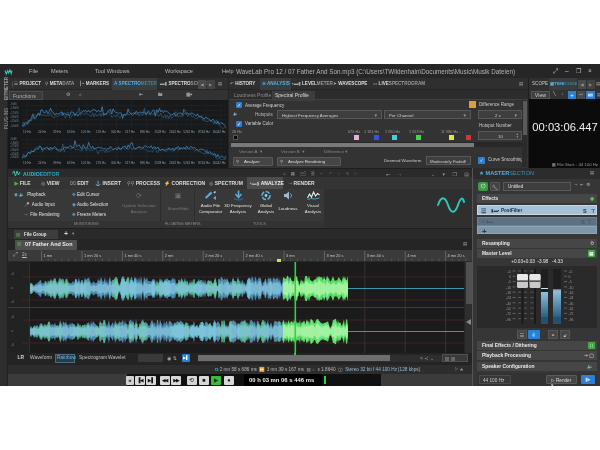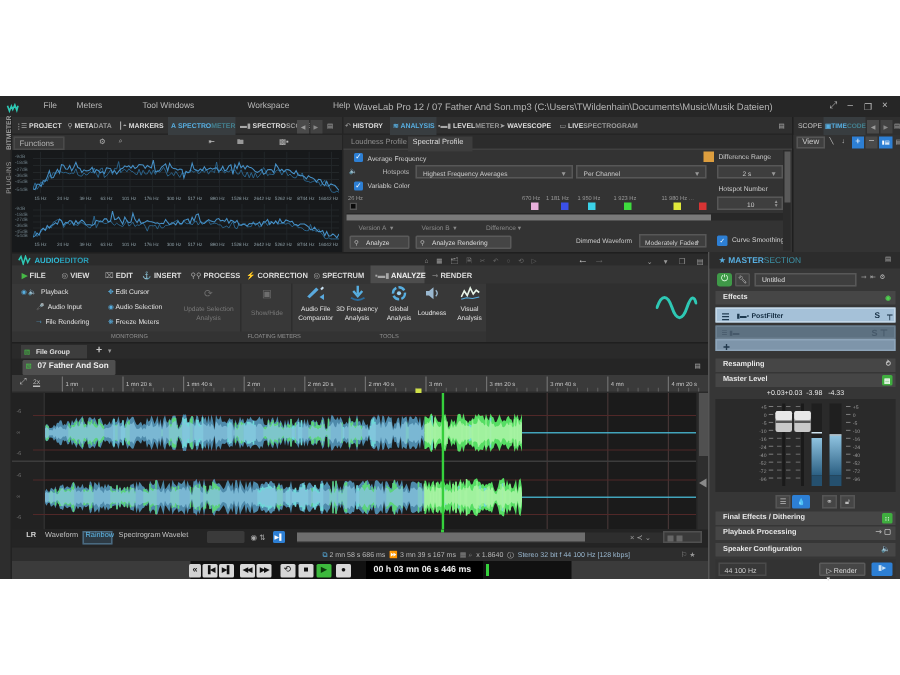--- a/index.html
+++ b/index.html
@@ -215,20 +215,24 @@
 
 <div class="abs" style="left:528px;top:90px;width:72px;height:78px;background:#333;border-left:1px solid #1f1f1f">
  <div class="abs" style="left:0;top:0;width:72px;height:9px;background:#323232">
   <div class="abs" style="left:2px;top:0.5px;width:19px;height:8px;background:#3f3f3f;border:1px solid #555;font-size:5.3px;color:#ccc;text-align:center;line-height:6.5px">View</div>
   <div class="abs" style="left:24px;top:1px;font-size:4.4px;color:#ccc">╲</div>
   <div class="abs" style="left:32px;top:1px;font-size:4.4px;color:#ccc">↓</div>
   <div class="abs" style="left:39px;top:0.5px;width:8px;height:8px;background:#2d7fd4;color:#fff;font-size:6px;text-align:center;line-height:8px">+</div>
   <div class="abs" style="left:48px;top:0.5px;width:8px;height:8px;background:#4a4a4a;color:#ddd;font-size:6px;text-align:center;line-height:7px">–</div>
   <div class="abs" style="left:57px;top:0.5px;width:9px;height:8px;background:#2d7fd4;color:#fff;font-size:3.5px;text-align:center;line-height:8px">▮▤</div>
   <div class="abs" style="left:68px;top:1.5px;font-size:4.5px;color:#aaa">▤</div>
+ </div>
+ <div class="abs" style="left:0;top:9px;width:72px;height:69px;background:#0b0b0b">
+  <div class="abs" style="left:0;top:21.5px;width:72px;text-align:center;font-size:11.2px;color:#f2f2f2">00:03:06.447</div>
+  <div class="abs" style="left:0;top:63px;width:69px;text-align:right;font-size:4.3px;color:#9a9a9a">▩ File Start：44 100 Hz</div>
  </div>
 </div>
 
 <div class="abs" style="left:8px;top:168px;width:464px;height:9px;background:#2b2b2b;border-top:1px solid #1f1f1f">
  <svg class="abs" style="left:4px;top:1px" width="9" height="7" viewBox="0 0 9 7">
       <path d="M0.5 3.5 L2 1 L3.5 6 L5 1 L6.5 5 L8 2" stroke="#2ec8b4" stroke-width="1" fill="none"></path>
     </svg>
  <div class="abs" style="left:15px;top:1.5px;font-size:5.2px;font-weight:bold;color:#2fb9d4">AUDIO<span style="color:#2a9fb8">EDITOR</span></div>
  <div class="abs" style="left:275px;top:1px;font-size:4.4px;color:#9a9a9a;letter-spacing:2px">⌂&nbsp;▦&nbsp;🗂︎&nbsp;🗎︎&nbsp;<span style="color:#666">✂︎&nbsp;↶</span>&nbsp;<span style="color:#666">○&nbsp;⟲&nbsp;▷</span></div>
  <div class="abs" style="left:377px;top:0.5px;font-size:7px;color:#cfcfcf">←</div>

